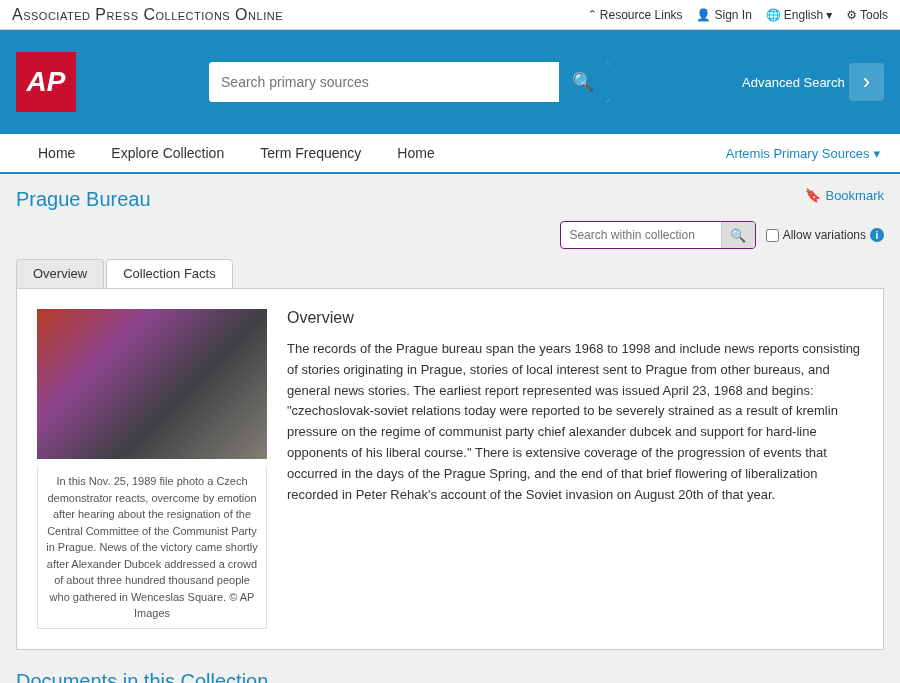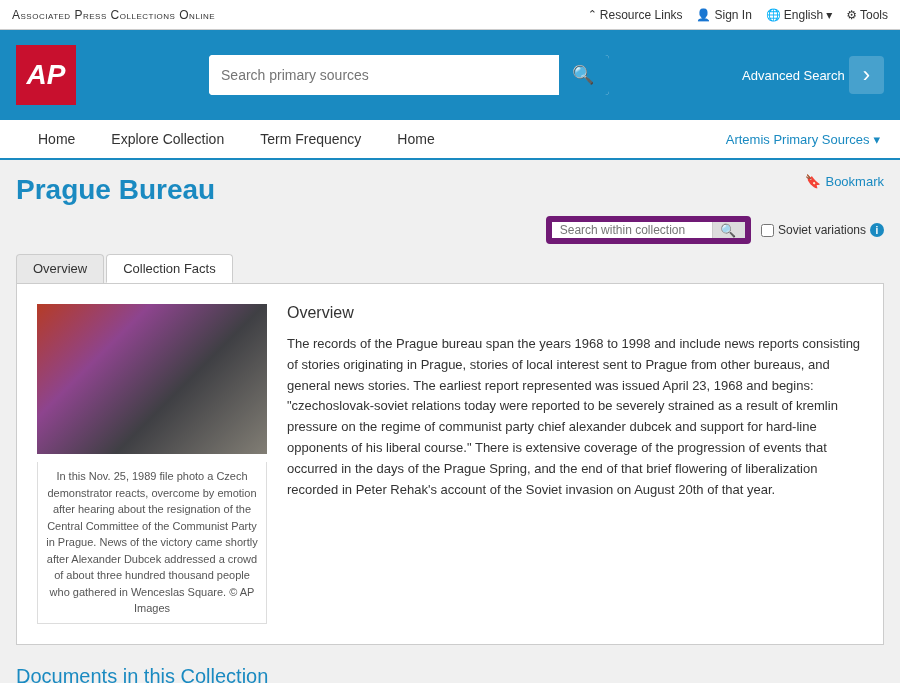--- a/index.html
+++ b/index.html
@@ -9,21 +9,21 @@
     .top-bar {
       background: #fff;
       border-bottom: 1px solid #ccc;
       display: flex;
       align-items: center;
       justify-content: space-between;
       padding: 4px 12px;
       height: 30px;
     }
     .top-bar-title {
-      font-size: 12px;
+      font-size: 16px;
       font-style: italic;
       color: #333;
       letter-spacing: 0.5px;
     }
     .top-bar-title span { font-variant: small-caps; font-style: normal; }
     .top-bar-actions {
       display: flex;
       align-items: center;
       gap: 14px;
       font-size: 12px;
@@ -38,21 +38,21 @@
       cursor: pointer;
     }
 
     
     .header {
       background: #1a8ac1;
       display: flex;
       align-items: center;
       padding: 10px 16px;
       gap: 20px;
-      height: 90px;
+      height: 104px;
     }
     .ap-logo {
       background: #c8102e;
       color: #fff;
       font-weight: bold;
       font-size: 28px;
       width: 60px;
       height: 60px;
       display: flex;
       align-items: center;
@@ -159,22 +159,22 @@
 
     
     .page-title-row {
       display: flex;
       justify-content: space-between;
       align-items: flex-start;
       margin-bottom: 10px;
     }
     .page-title {
       color: #1a8ac1;
-      font-size: 28px;
-      font-weight: bold;
+      font-size: 20px;
+      font-weight: normal;
     }
     .bookmark-btn {
       color: #1a8ac1;
       font-size: 13px;
       text-decoration: none;
       display: flex;
       align-items: center;
       gap: 4px;
       cursor: pointer;
     }
@@ -183,21 +183,21 @@
     .collection-tools {
       display: flex;
       justify-content: flex-end;
       align-items: center;
       gap: 10px;
       margin-bottom: 10px;
     }
     .search-within {
       display: flex;
       align-items: center;
-      border: 6px solid #701a75;
+      border: 1px solid #701a75;
       border-radius: 4px;
       overflow: hidden;
       background: #fff;
       height: 28px;
     }
     .search-within input {
       border: none;
       outline: none;
       padding: 0 8px;
       font-size: 12px;
@@ -394,21 +394,21 @@
 
   <div class="collection-tools">
     <div class="search-within">
       <input type="text" placeholder="Search within collection" style="">
       <button>
         <span>🔍</span>
       </button>
     </div>
     <div class="allow-variations">
       <input type="checkbox" style="">
-      <label>Soviet variations</label>
+      <label>Allow variations</label>
       <span class="info-icon">i</span>
     </div>
   </div>
 
   <div class="tabs">
     <div class="tab">Overview</div>
     <div class="tab active">Collection Facts</div>
   </div>
 
   <div class="panel">

